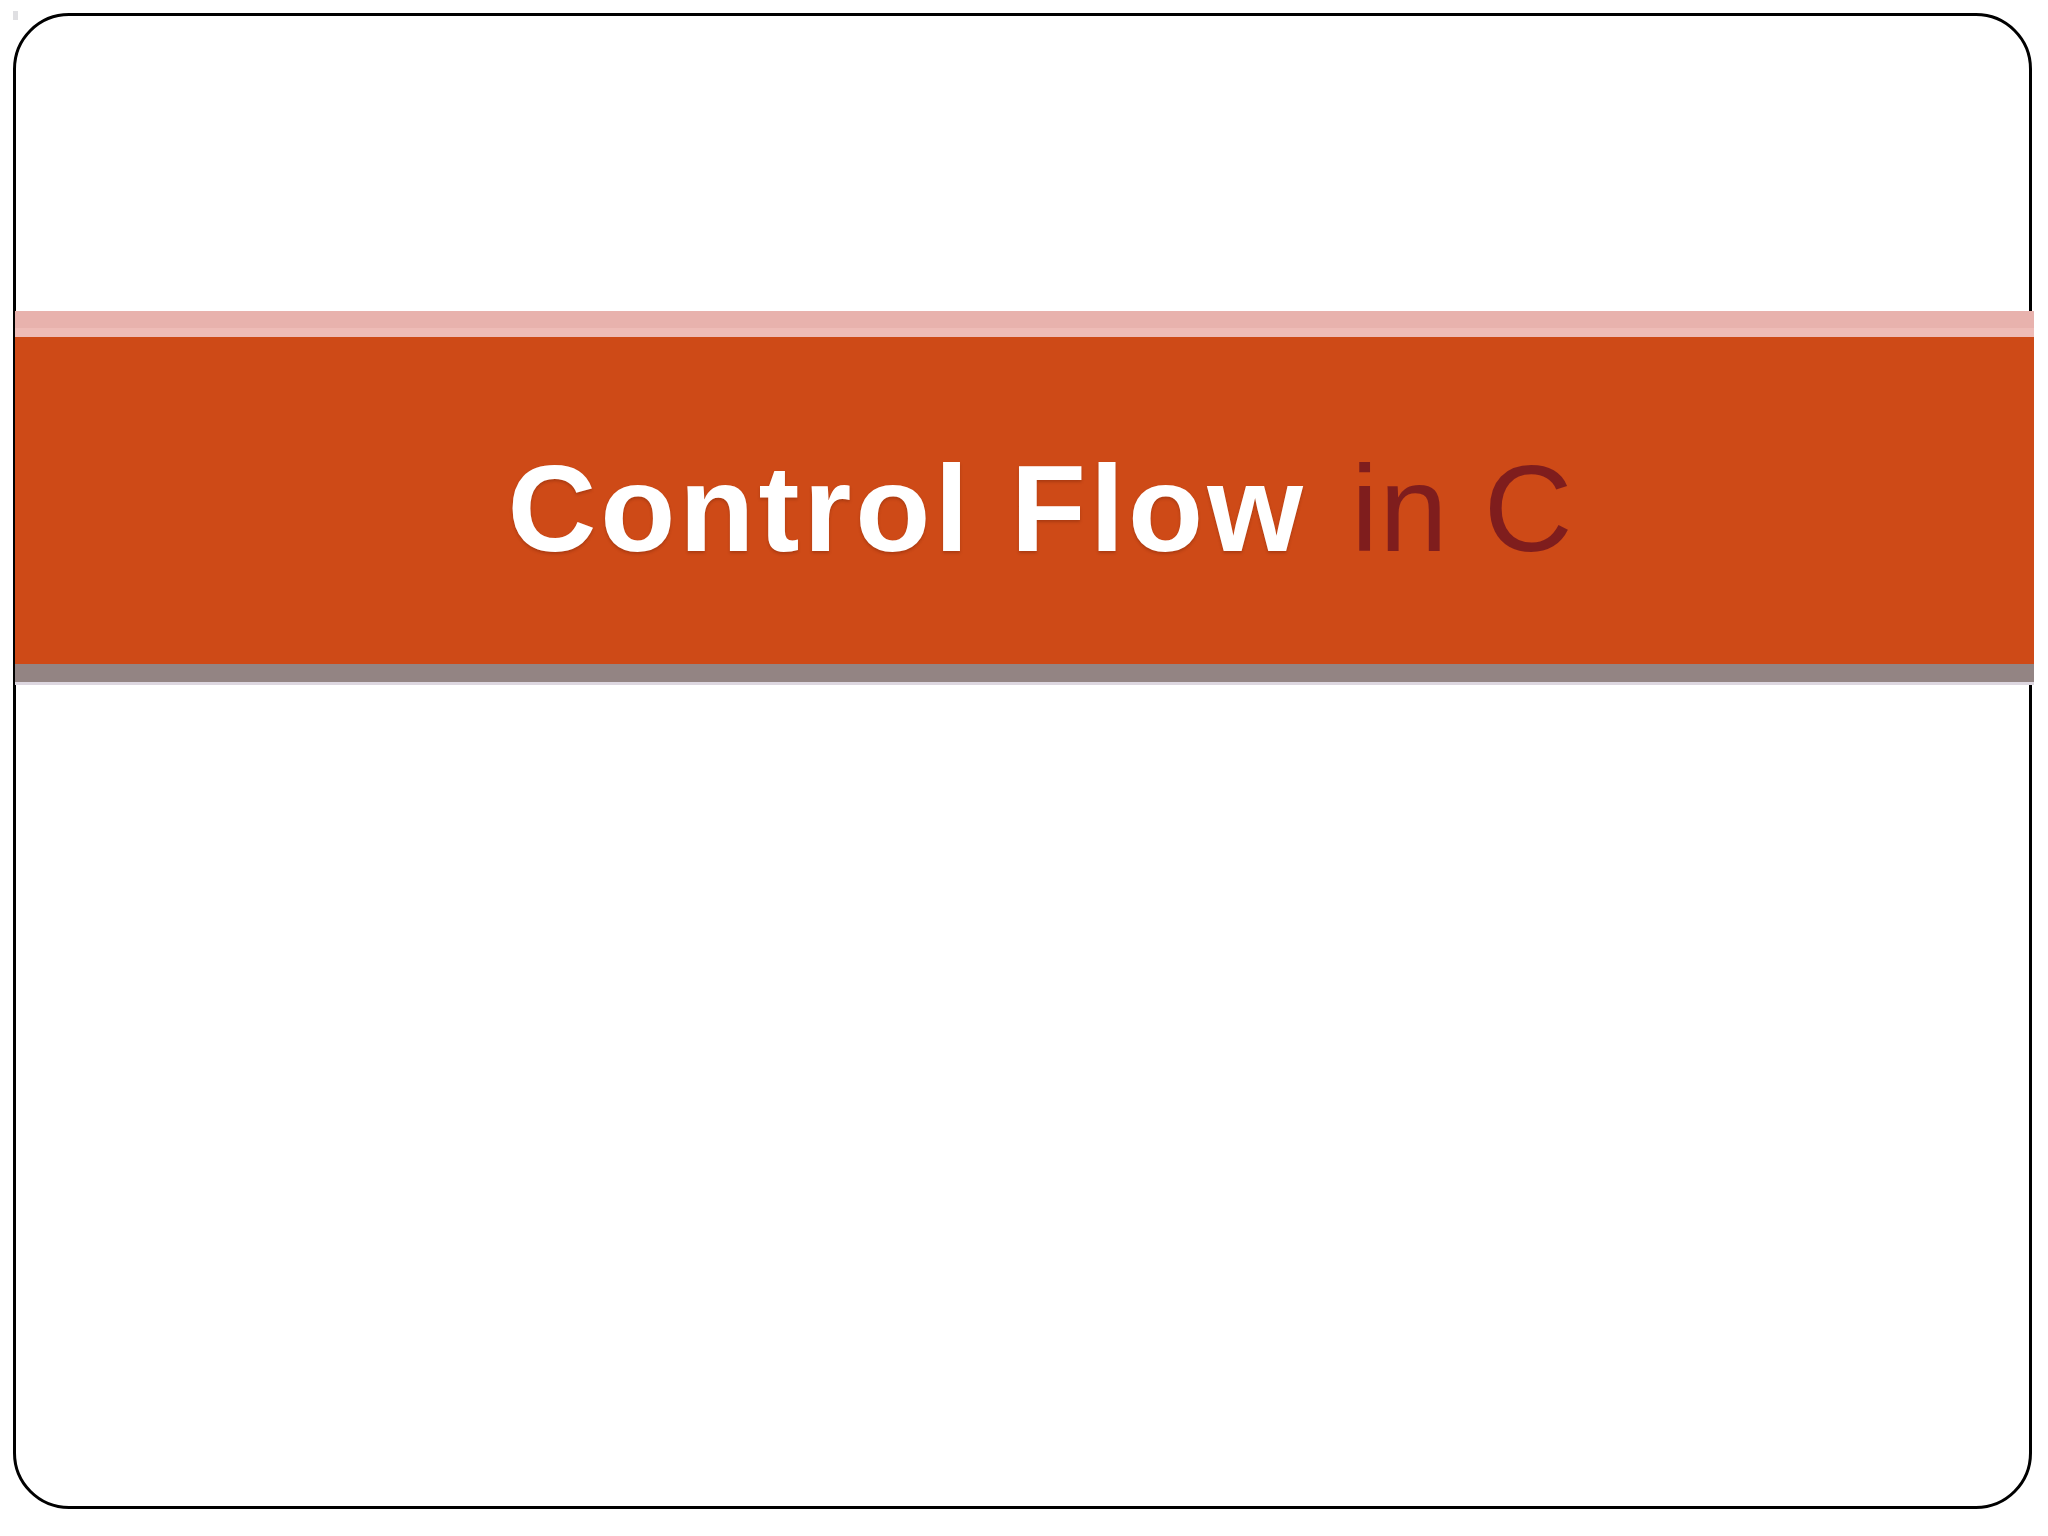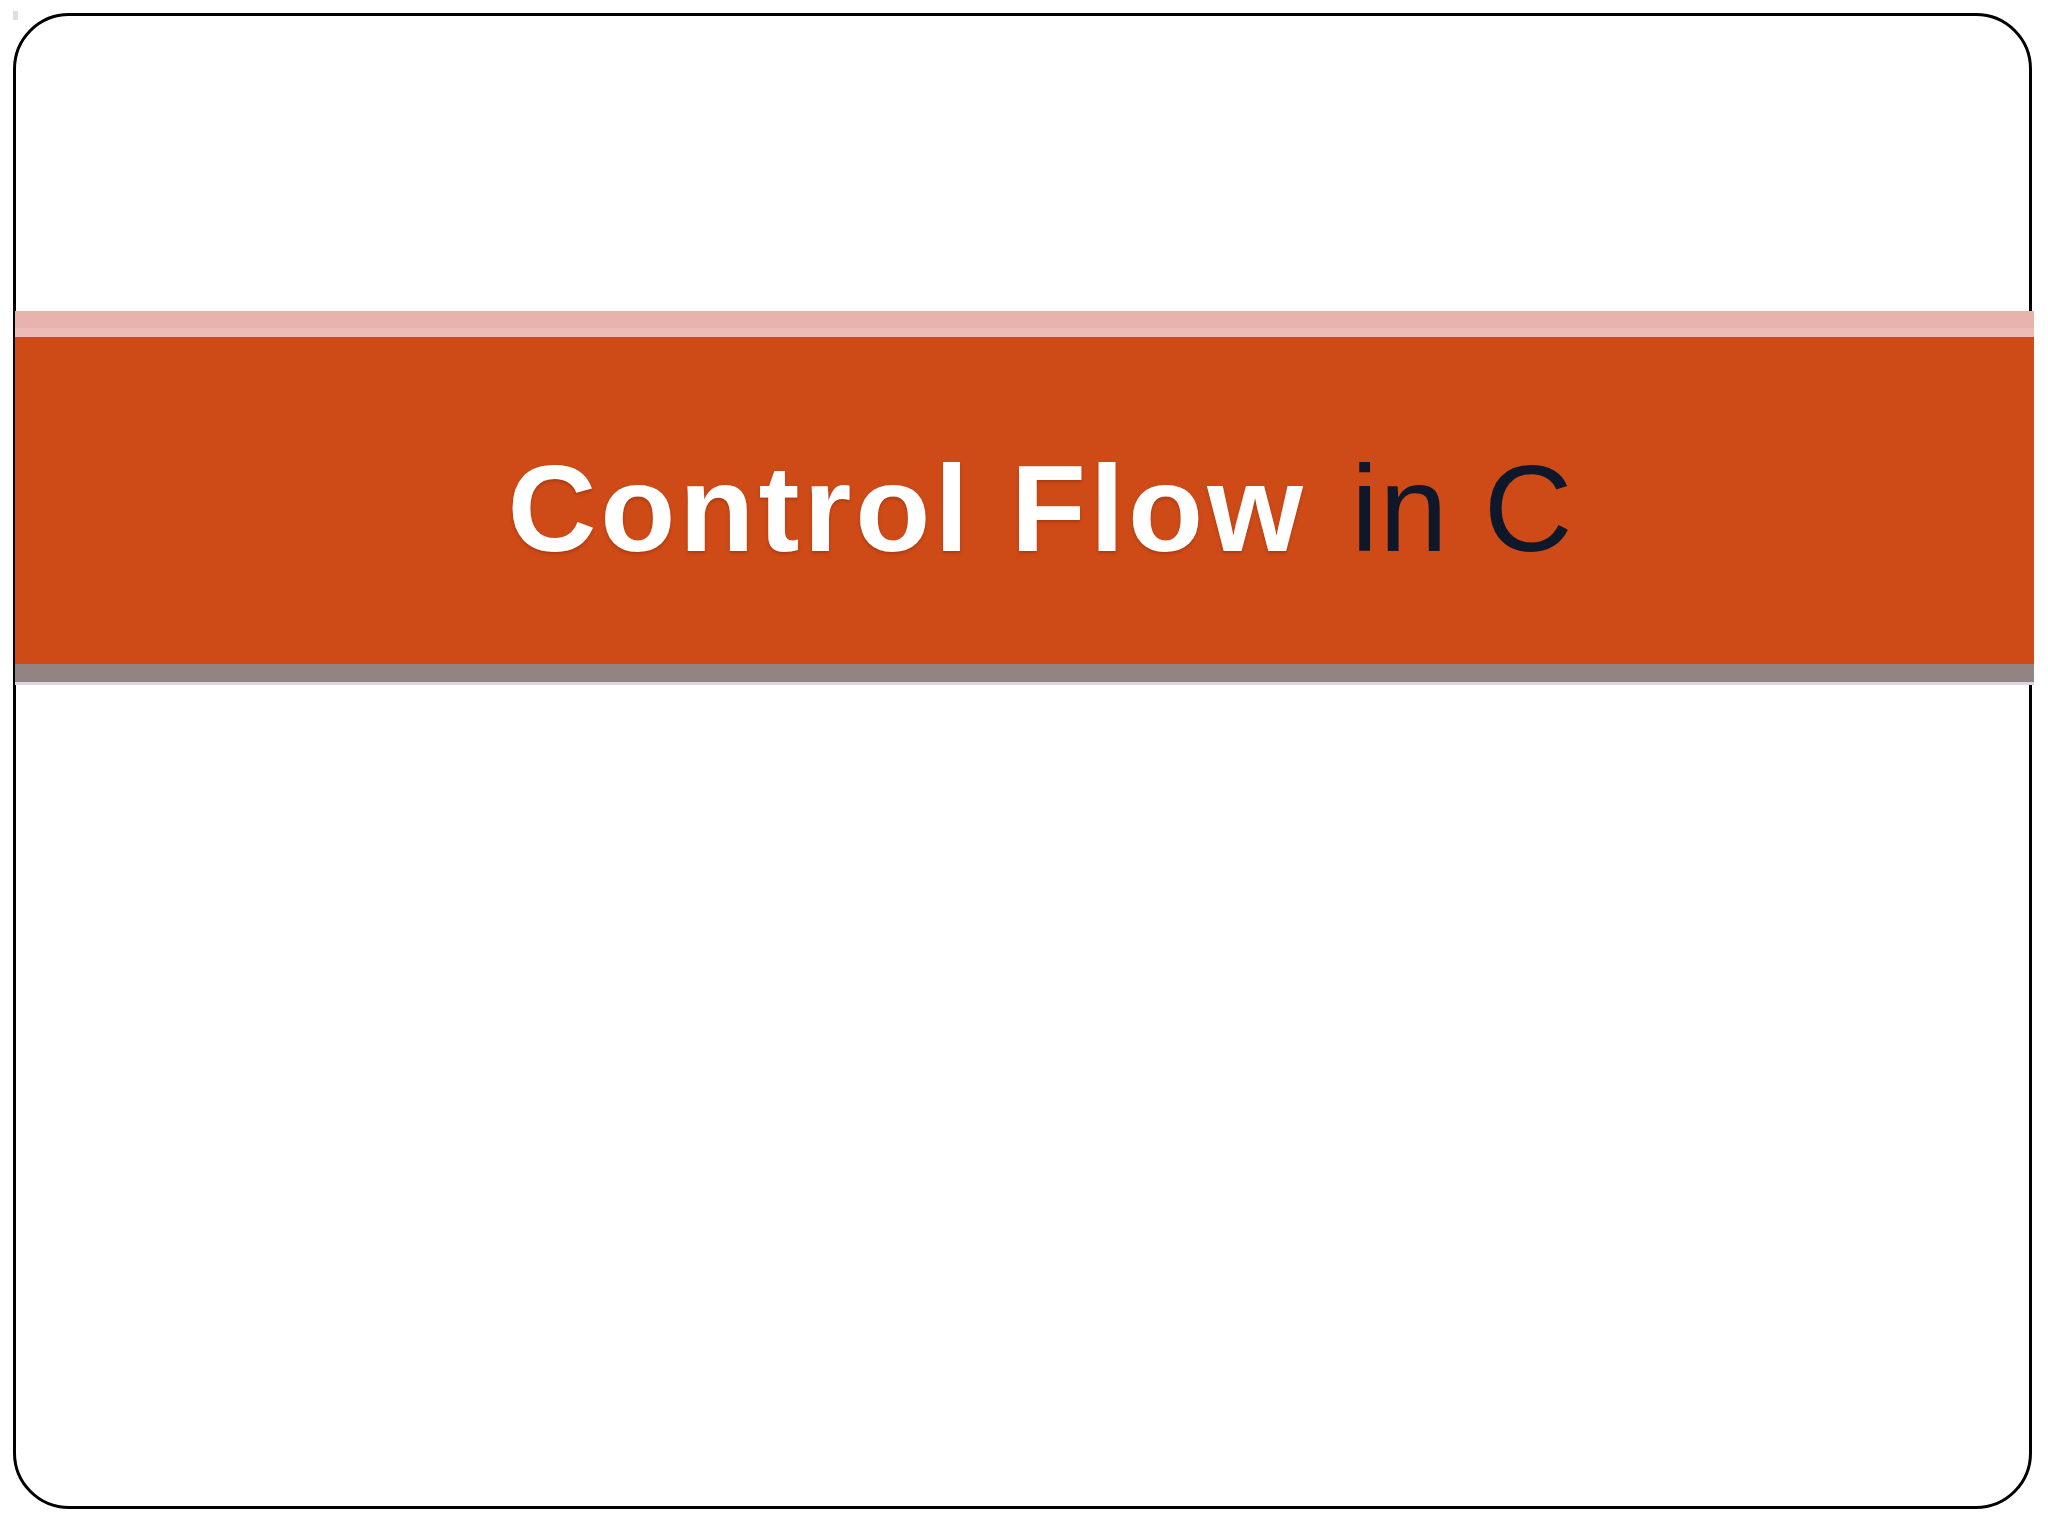--- a/index.html
+++ b/index.html
@@ -128,21 +128,21 @@
     text-shadow: 0 2px 3px rgba(90, 28, 6, 0.30);
   }
   .title-gap {
     display: inline-block;
     width: 44px;
   }
   .title-sub {
     font-size: 123px;
     font-weight: 400;
     letter-spacing: 1px;
-    color: #0f172a;
+    color: #7f1d1d;
   }
 </style>
 </head>
 <body>
 
 <div class="slide">
 
   <div class="slide-frame"></div>
   <div class="corner-speck"></div>
 

